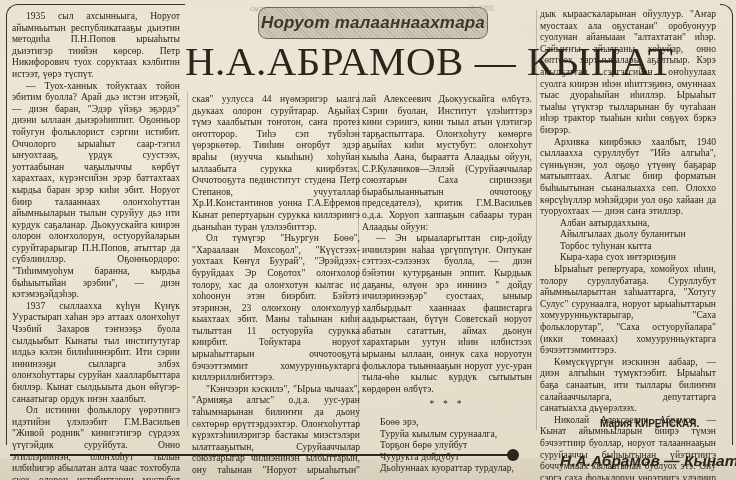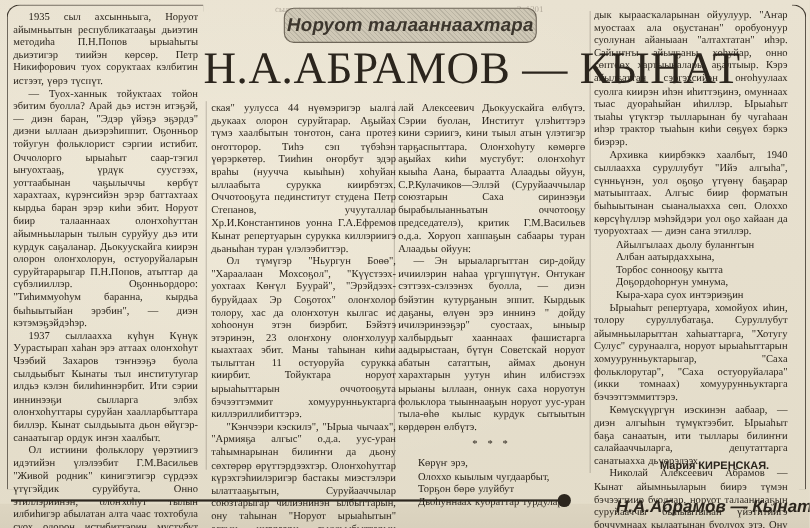--- a/index.html
+++ b/index.html
@@ -120,34 +120,34 @@
     <p class="noindent">ская" уулусса 44 нүөмэригэр ыалга дьукаах олорон суруйтарар. Аҕыйах түмэ хаалбытын тоҥотон, саҥа протез оҥотторор. Тиһэ сэп түбэһэн үөрэркөтөр. Тииһин оҥорбут эдэр враһы (нуучча кыыһын) хоһуйан ыллаабыта сурукка киирбэтэх. Оччотооҕута пединститут студена Петр Степанов, учууталлар Хр.И.Константинов уонна Г.А.Ефремов Кынат репертуарын сурукка киллэриигэ дьаныһан туран үлэлээбиттэр.</p>
     <p>Ол түмүгэр "Ньургун Боөө", "Хараалаан Мохсоҕол", "Күүстээх-уохтаах Көҥүл Буурай", "Эрэйдээх-буруйдаах Эр Соҕотох" олоҥхолор толору, хас да олоҥхотун кылгас ис хоһоонун этэн биэрбит. Бэйэтэ этэринэн, 23 олоҥхону олоҥхолуур кыахтаах эбит. Маны таһынан киһи тылыттан 11 остуоруйа сурукка киирбит. Тойуктара норуот ырыаһыттарын оччотооҕута бэчээттэммит хомуурунньуктарга киллэриллибиттэрэ.</p>
     <p>"Кэнчээри кэскилэ", "Ырыа чычаах", "Армияҕа алгыс" о.д.а. уус-уран таһымнарынан билиҥҥи да дьону сөхтөрөр өрүттэрдээхтэр. Олоҥхоһуттар күрэхтэһиилэригэр бастакы миэстэлэри ылаттааҕытын, Суруйааччылар союзтарыгар чилиэнинэн ылбыттарын, ону таһынан "Норуот ырыаһытын" аатын иҥэрээри сылдьыбыттарын туһунан Г.М.Васильев долгуйан туран ахтыбыттааҕа.</p>
 
   </div>
 
   <div class="col col3">
     <p class="noindent">лай Алексеевич Дьокуускайга өлбүтэ. Сэрии буолан, Институт үлэһиттэрэ кини сэриигэ, кини тыыл атын үлэтигэр тарҕаспыттара. Олоҥхоһуту көмөргө аҕыйах киһи мустубут: олоҥхоһут кыыһа Аана, бырааттa Алаадьы ойуун, С.Р.Кулачиков—Эллэй (Суруйааччылар союзтарын Саха сиринээҕи бырабылыанньатын оччотооҕу председателэ), критик Г.М.Васильев о.д.а. Хоруоп хаппаҕын сабаары туран Алаадьы ойуун:</p>
     <p>— Эн ырыаларгыттан сир-дойду ичиилэрин наһаа үргүппүтүҥ. Онтукаҥ сэттээх-сэлээнэх буолла, — диэн бэйэтин кутурҕанын эппит. Кырдьык даҕаны, өлүөн эрэ иннинэ " дойду ичилэринээҕэр" суостаах, ыныыр халбырдьыт хааннаах фашистарга аадырыстаан, бүтүн Советскай норуот абатын сататтын, аймах дьонун харахтарын уутун иһин илбистээх ырыаны ыллаан, оннук саха норуотун фольклора тыыннааҕын норуот уус-уран тыла-өһө кылыс курдук сытыытын көрдөрөн өлбүтэ.</p>
     <p class="asterisks">* * *</p>
-    <p class="verse-tight">Көрүҥ эрэ,</p>
-    <p class="verse-tight">Олоххо кыылым чугдаарбыт,</p>
+    <p class="verse-tight">Боөө эрэ,</p>
+    <p class="verse-tight">Туруйа кыылым сурунаалга,</p>
     <p class="verse-tight">Торҕон бөрө улуйбут</p>
+    <p class="verse-tight">Чуурукта дойдубут</p>
     <p class="verse-tight">Дьоһуннаах куораттар турдулар,</p>
 
   </div>
 
   <div class="col col4">
     <p class="noindent">дык кыраасҡаларынан ойуулуур. "Аҥар муостаах ала оҕустанан" оробуонуур суолунан айаныаан "алтахтатан" иһэр. Сайыҥҥы айылҕаны хоһуйар, онно сөптөөх хартыыналары аҕалтыыр. Кэрэ айылҕаттан сэргэхсийэн оҥоһуулаах суолга киирэн иһэн иһиттэҕинэ, омуннаах тыас дуораһыйан иһиллэр. Ырыаһыт тыаһы үтүктэр тылларынан бу чугаһаан иһэр трактор тыаһын киһи сөҕүөх бэркэ биэрэр.</p>
     <p>Архивка киирбэккэ хаалбыт, 1940 сыллаахха суруллубут "Ийэ алгыһа", сүнньүнэн, уол оҕоҕо үтүөнү баҕарар матыыптаах. Алгыс биир форматын быһыытынан сыаналыахха сөп. Олоххо көрсүһүллэр мэһэйдэри уол оҕо хайаан да туоруохтаах — диэн саҥа этиллэр.</p>
+    <p class="verse">Албан аатырдаххына,</p>
     <p class="verse">Айылгылаах дьолу буланҥгын</p>
-    <p class="verse">Албан аатырдаххына,</p>
-    <p class="verse">Торбос соннооҕу кытта</p>
-    <p class="verse">Доҕордоһорҥун умнума,</p>
+    <p class="verse">Торбос туһунан кытта</p>
     <p class="verse">Кыра-хара суох иҥтэриэҕин</p>
     <p>Ырыаһыт репертуара, хомойуох иһин, толору суруллубатаҕа. Суруллубут айымньыларыттан хаһыаттарга, "Хотугу Сулус" сурунаалга, норуот ырыаһыттарын хомуурунньуктарыгар, "Саха фольклорутар", "Саха остуоруйалара" (икки томнаах) хомуурунньуктарга бэчээттэммиттэрэ.</p>
     <p>Көмүскүүргүн иэскинэн аабаар, — диэн алгыһын түмүктээбит. Ырыаһыт баҕа санаатын, ити тыллары билиҥҥи салайааччыларга, депутаттарга санатыахха дьүөрэлээх.</p>
     <p>Николай Алексеевич Абрамов — Кынат айымньыларын биирэ түмэн бэчээттиир буоллар, норуот талааннааҕын суруйааччы быһыытынан үйэтитиигэ боччумнаах кылаатынан буолуох этэ. Ону сэргэ саха фольклорун үөрэтиигэ үлэлиир эдэр специалистарга тирэх буолуо этэ.</p>
   </div>
 
   <div class="signature">Мария КИРЕНСКАЯ.</div>
 
   <div class="rule"></div>
   <div class="rule-dot"></div>

